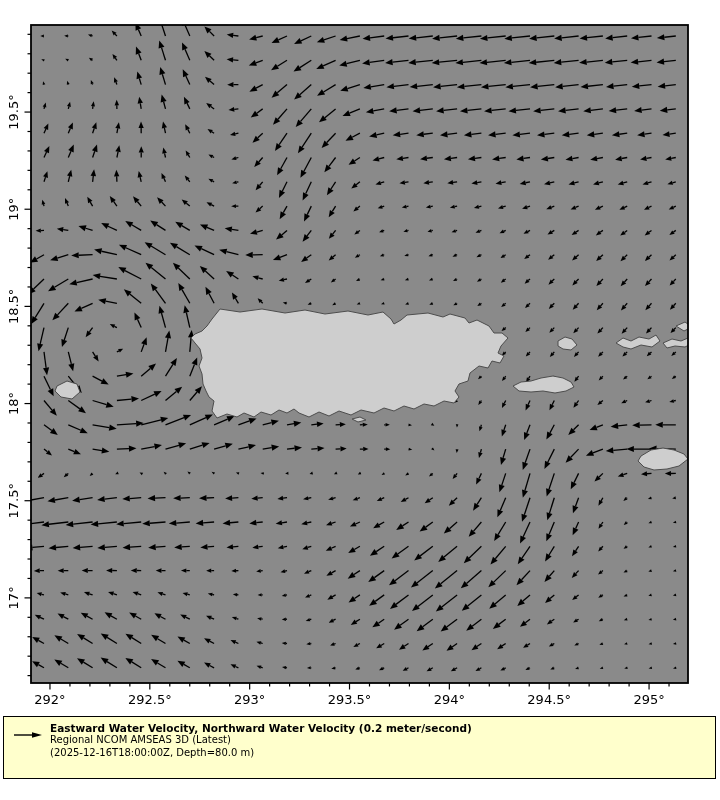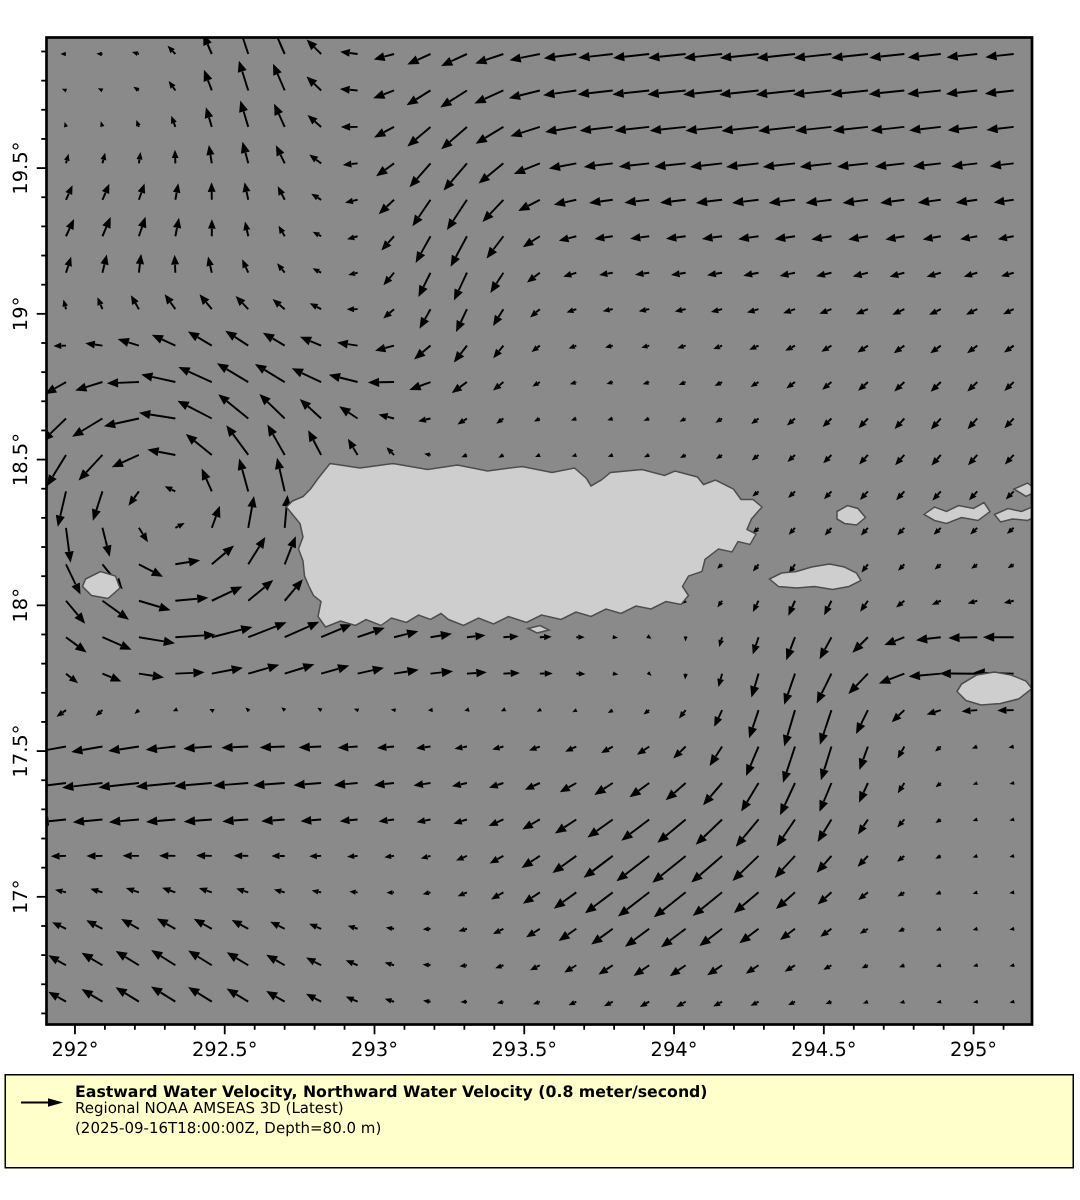--- a/index.html
+++ b/index.html
@@ -1486,18 +1486,18 @@
         <text x="18" y="112.05965741287665" text-anchor="middle" font-size="13" fill="#000000" font-family="&quot;DejaVu Sans&quot;, sans-serif" transform="rotate(-90 18 112.05965741287665)">19.5°</text>
       </g>
   </svg>
 
   <div class="legend">
     <svg class="legend-arrow" width="42" height="14" viewBox="0 0 42 14">
       <line x1="1" y1="7" x2="20" y2="7" stroke="#000" stroke-width="1.4"></line>
       <polygon points="19,4.2 29,7 19,9.8" fill="#000"></polygon>
     </svg>
     <div class="legend-text">
-      <div class="lt">Eastward Water Velocity, Northward Water Velocity (0.8 meter/second)</div>
-      <div>Regional NOAA AMSEAS 3D (Latest)</div>
-      <div>(2025-09-16T18:00:00Z, Depth=80.0 m)</div>
+      <div class="lt">Eastward Water Velocity, Northward Water Velocity (0.2 meter/second)</div>
+      <div>Regional NCOM AMSEAS 3D (Latest)</div>
+      <div>(2025-12-16T18:00:00Z, Depth=80.0 m)</div>
     </div>
   </div>
 </div>
 
 </body></html>

